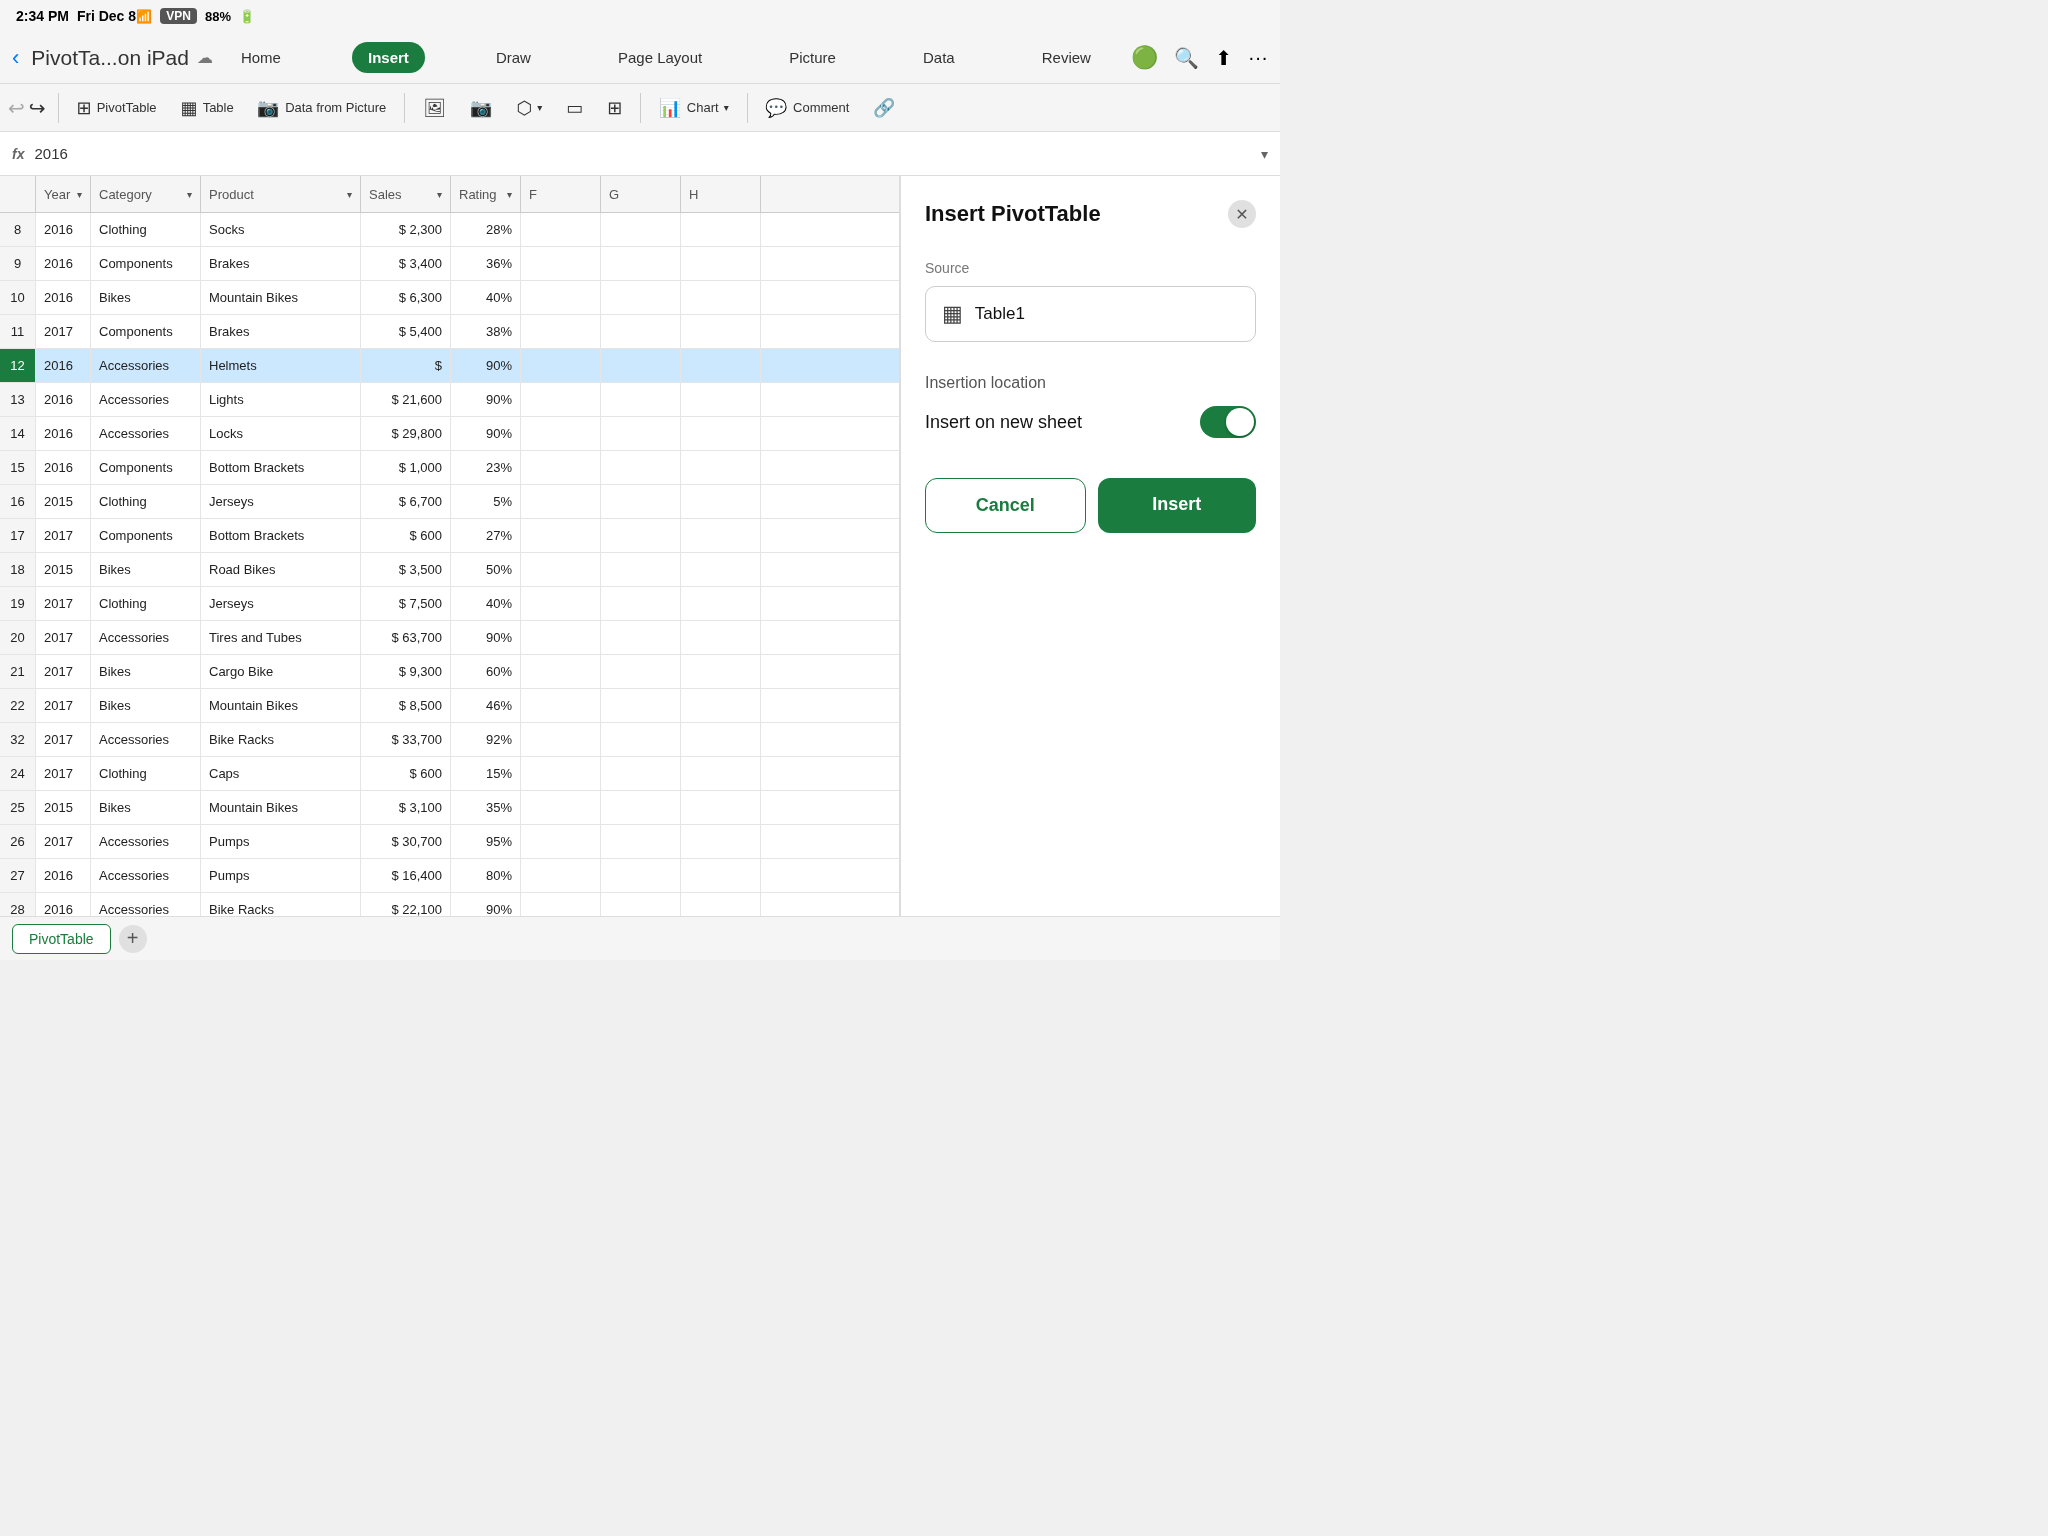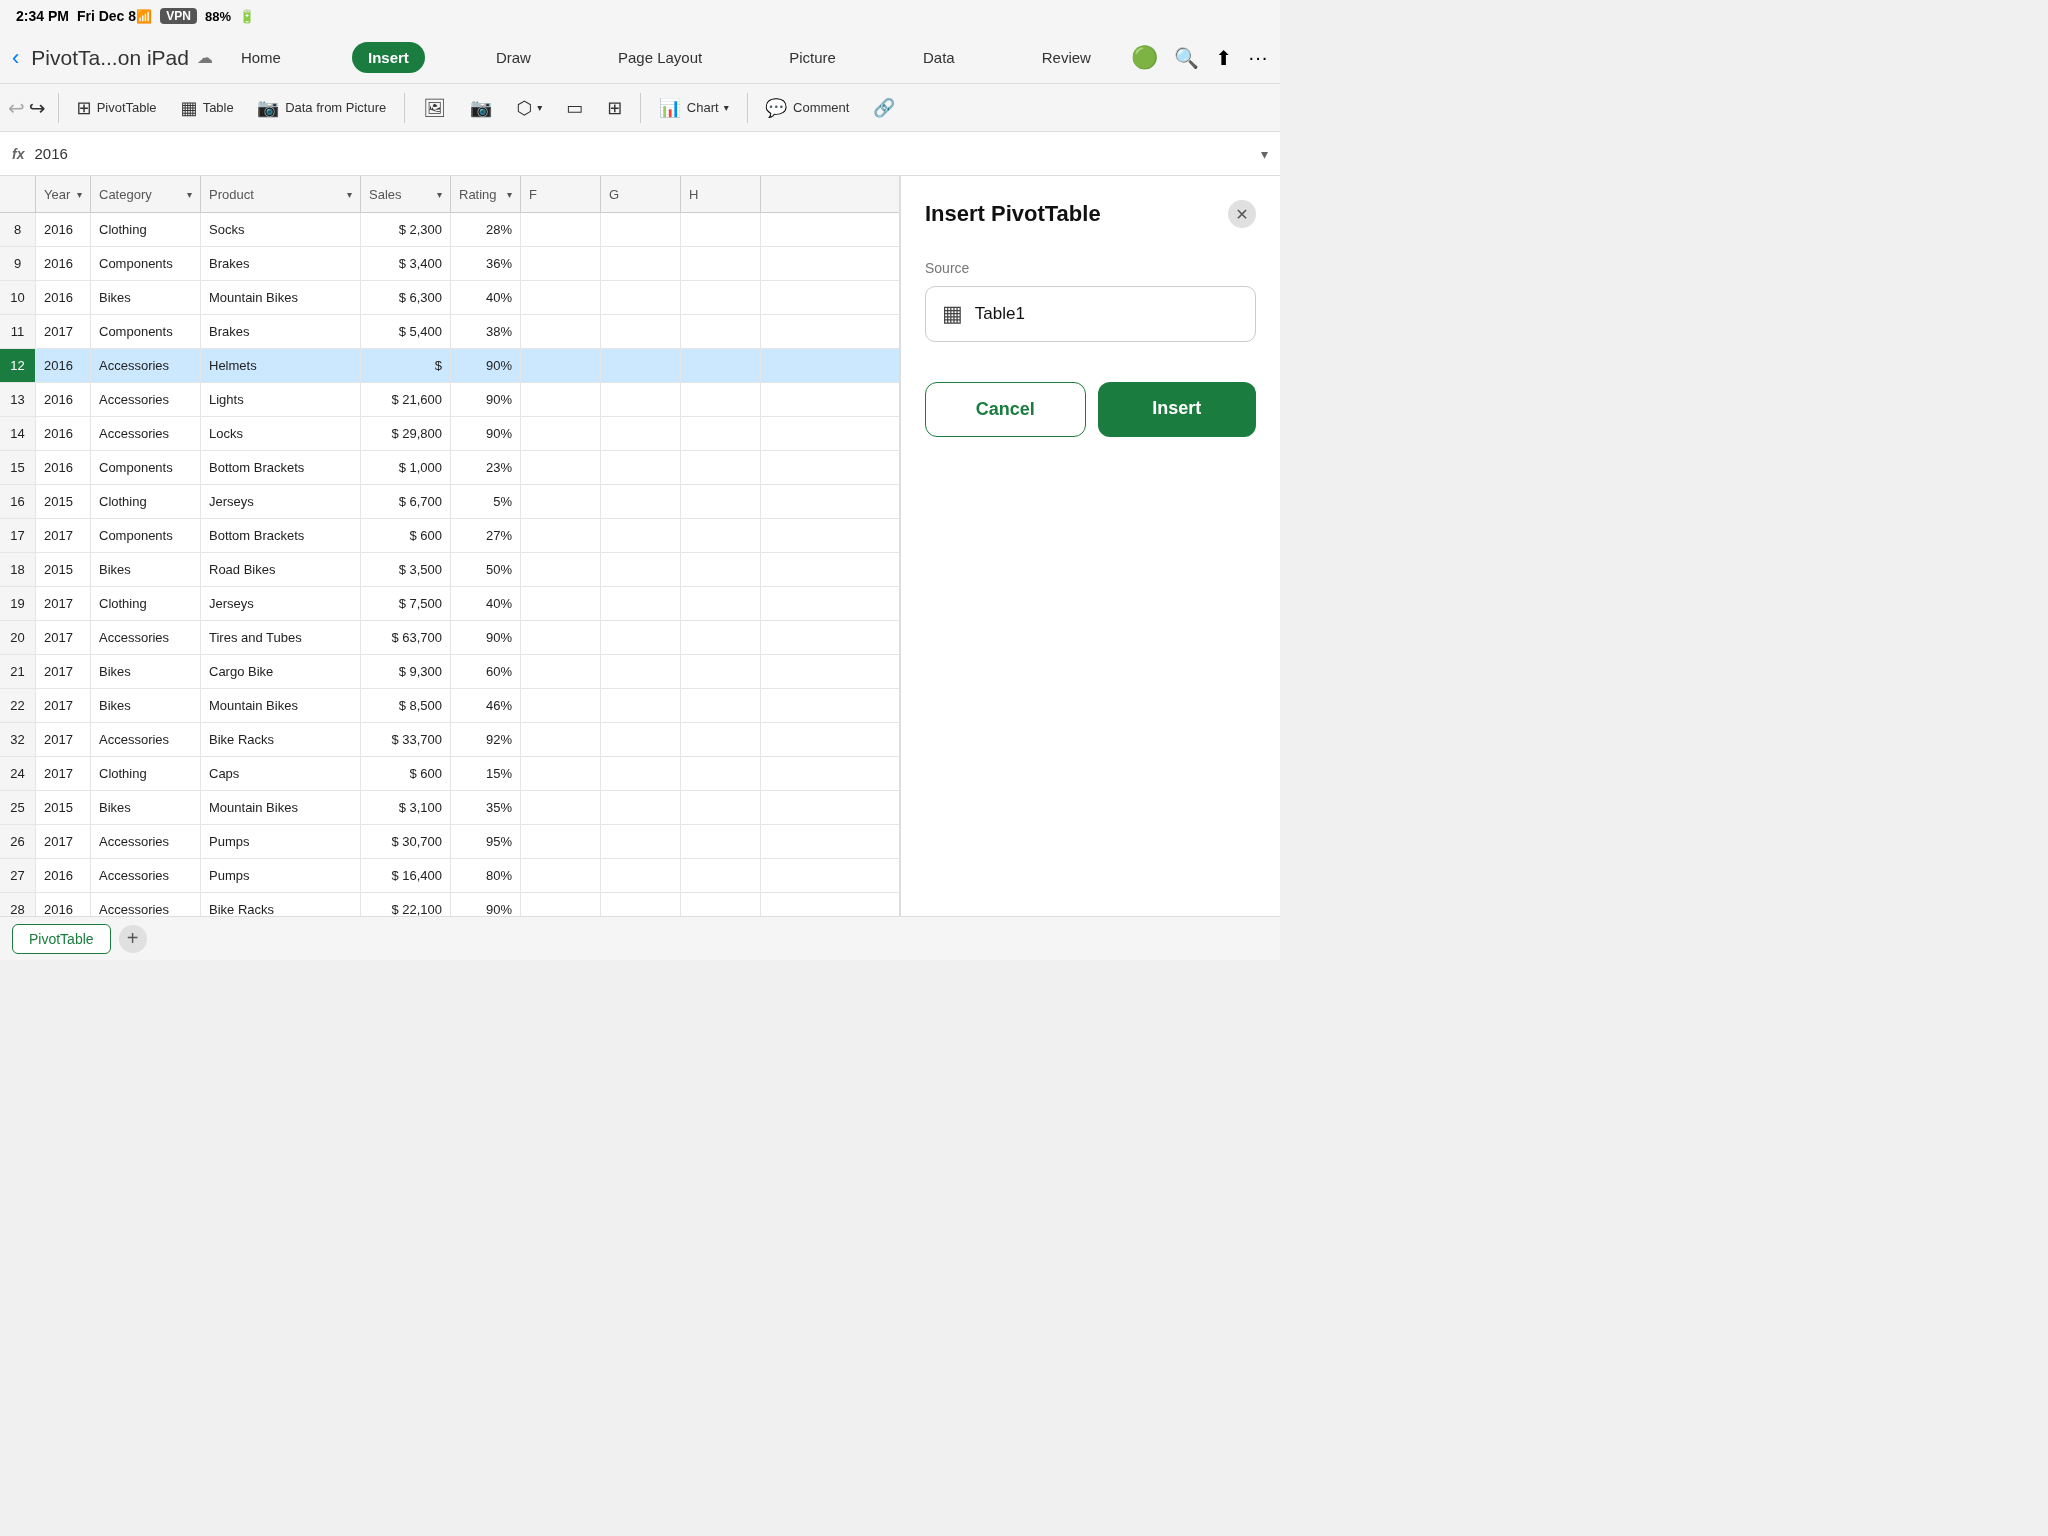--- a/index.html
+++ b/index.html
@@ -511,20 +511,29 @@
     </div>
 
     <div class="source-section">
       <span class="source-label">Source</span>
       <div class="source-box">
         <span class="source-icon">▦</span>
         <span>Table1</span>
       </div>
     </div>
 
+    <div class="insertion-section">
+      <span class="insertion-label">Insertion location</span>
+      <div class="insertion-row">
+        <span class="insertion-text">Insert on new sheet</span>
+        <div class="toggle">
+          <div class="toggle-knob"></div>
+        </div>
+      </div>
+    </div>
 
     <div class="action-buttons">
       <div class="btn-cancel">Cancel</div>
       <div class="btn-insert">Insert</div>
     </div>
   </div>
 </div>
 
 <div class="tab-bar">
   <div class="sheet-tab active">PivotTable</div>

